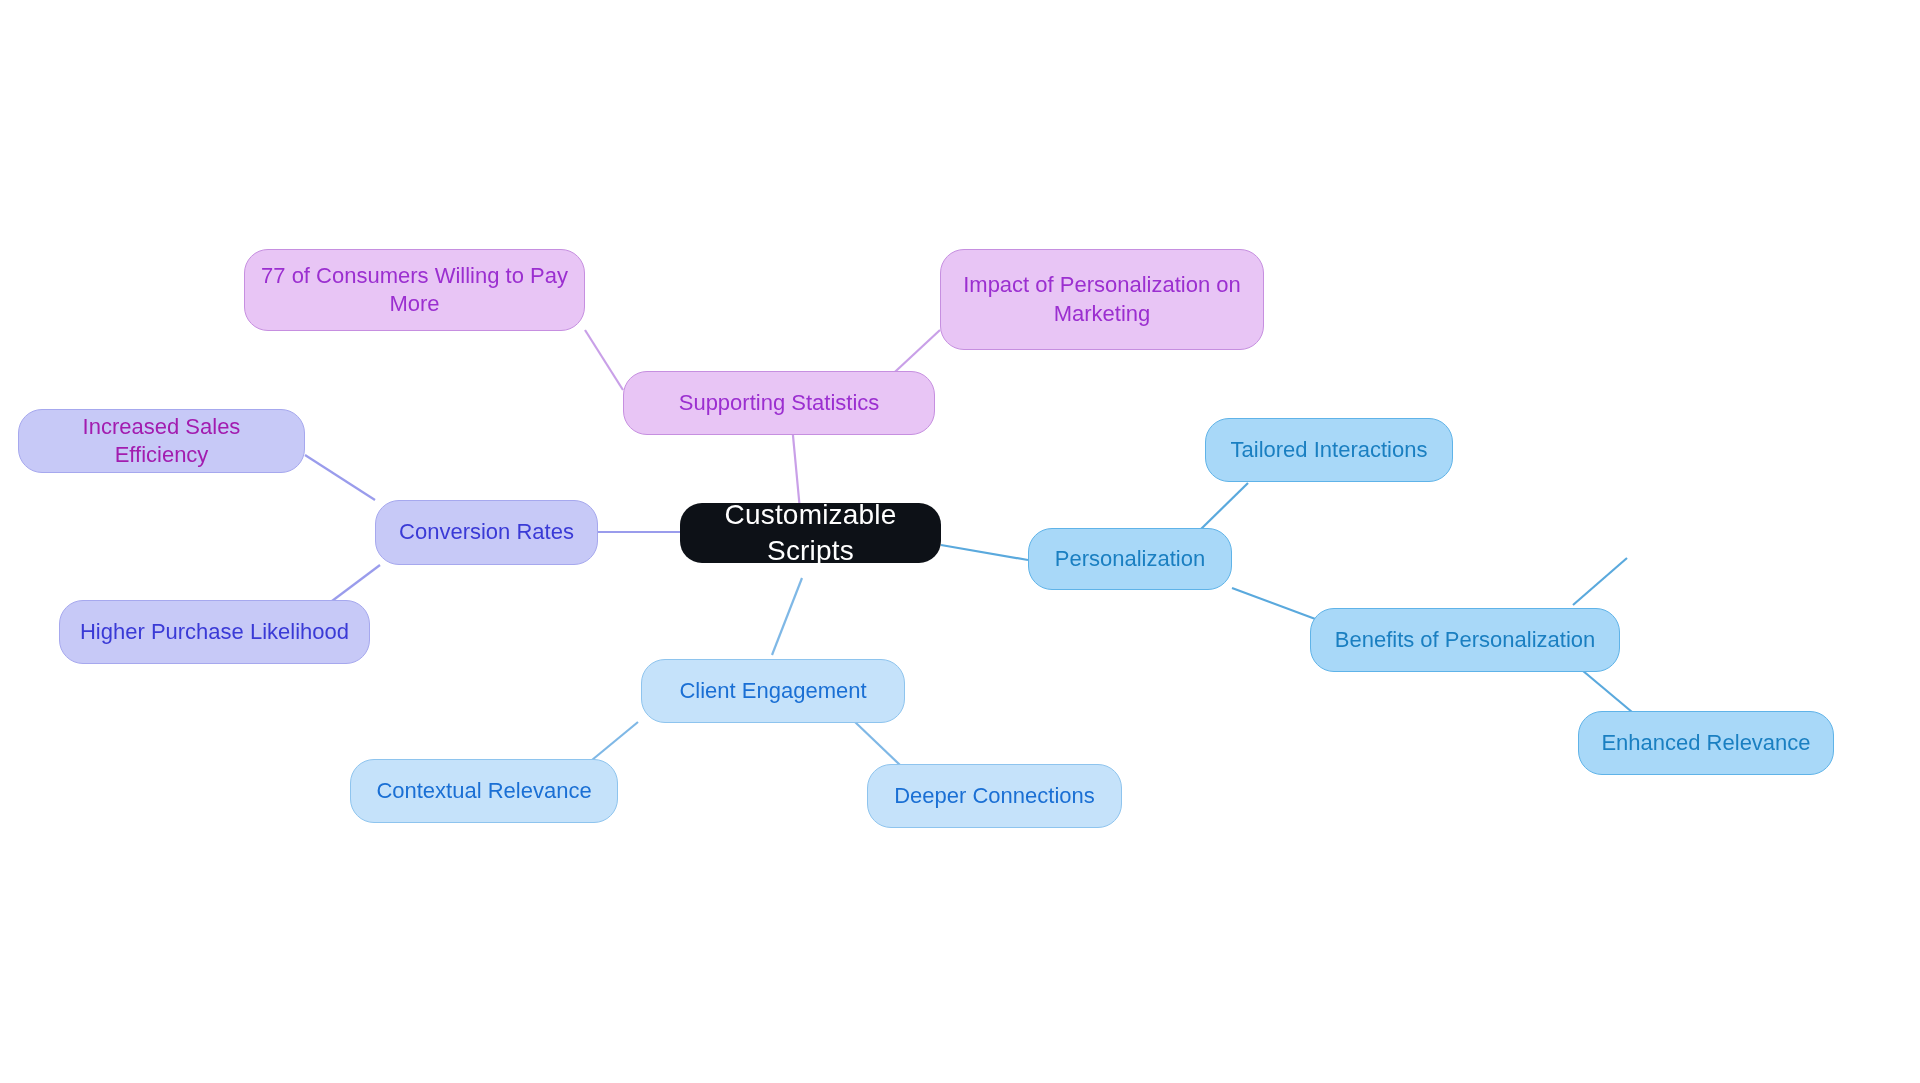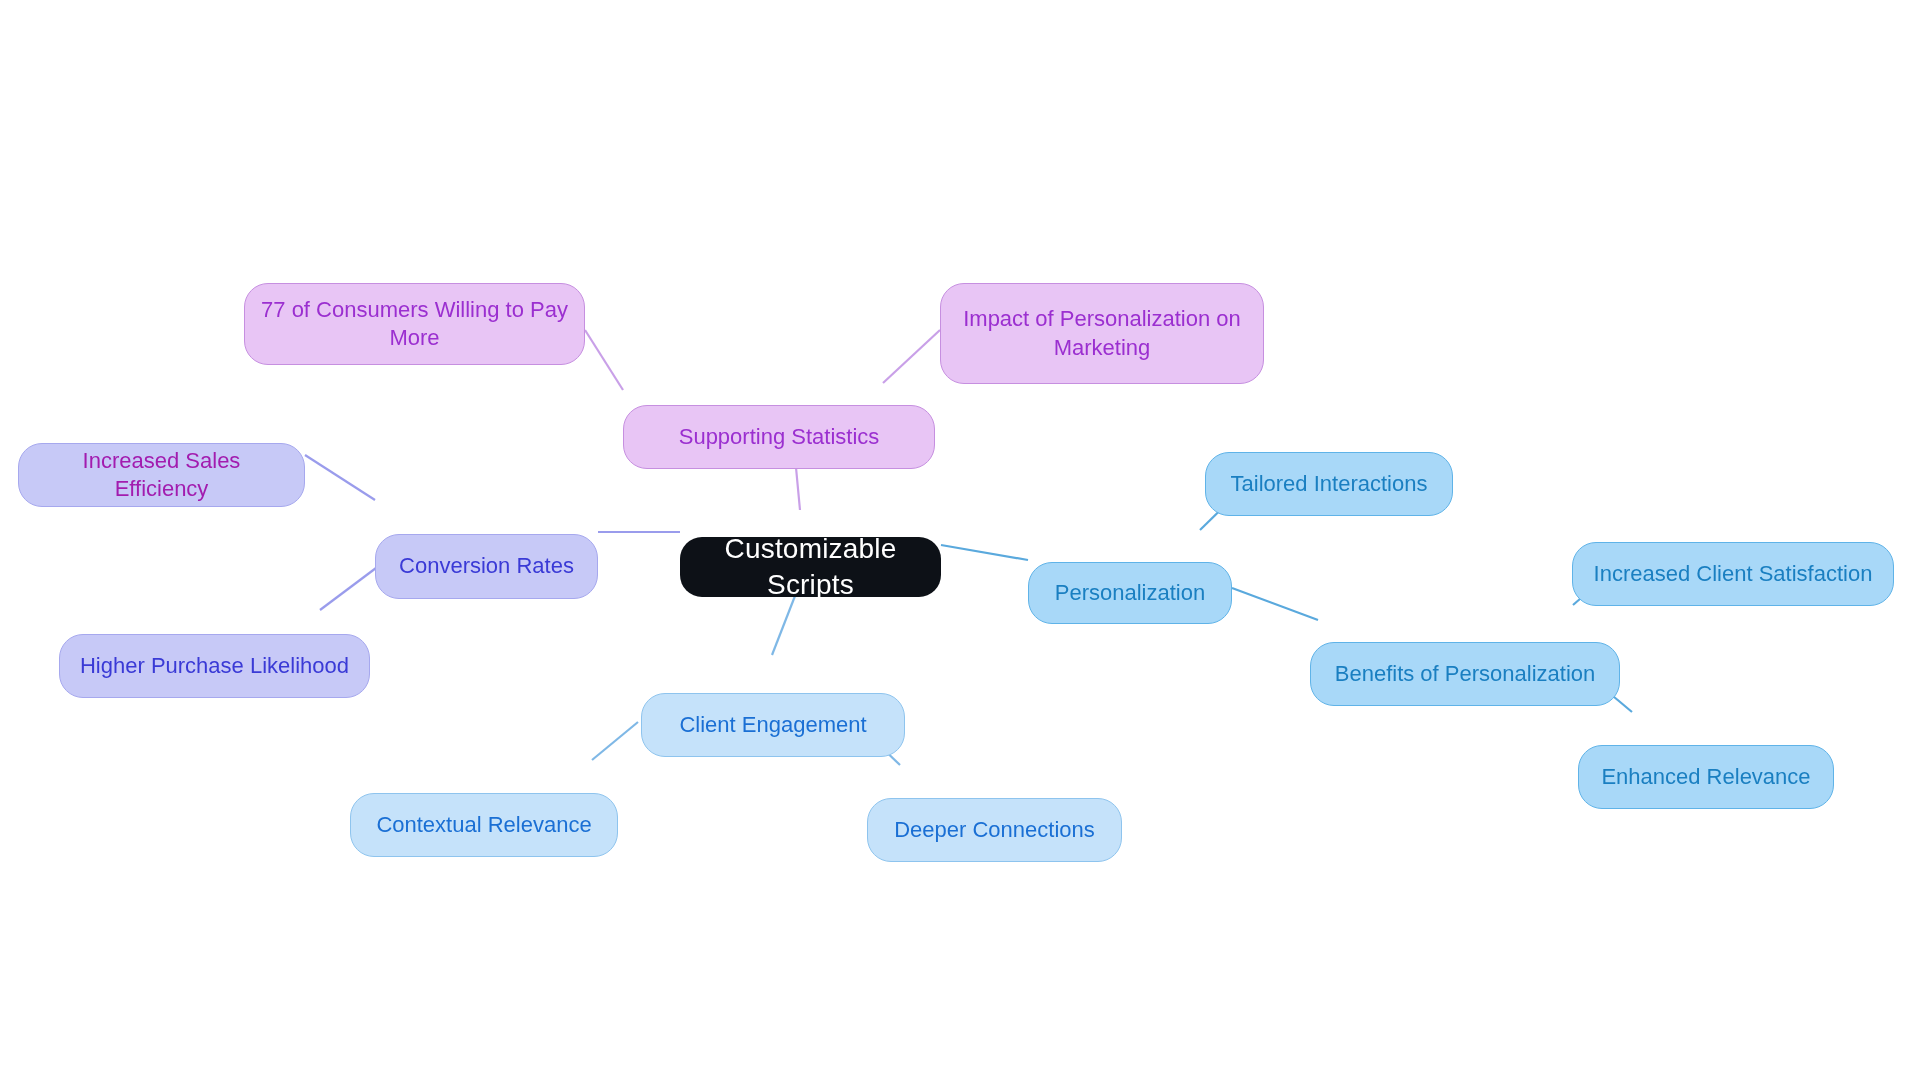--- a/index.html
+++ b/index.html
@@ -29,21 +29,20 @@
     display: flex;
     align-items: center;
     justify-content: center;
     text-align: center;
     border-radius: 24px;
     border-style: solid;
     border-width: 1.5px;
     line-height: 1.28;
     padding: 6px 14px;
     white-space: pre-line;
-    margin-top: 34px;
   }
   .node.root {
     border-radius: 22px;
     border-width: 0;
     font-size: 28px;
     letter-spacing: 0.2px;
   }
   .node.branch { font-size: 22px; }
   .node.leaf   { font-size: 22px; }
 </style>
@@ -116,24 +115,20 @@
   <div class="node leaf" style="left:1205px; top:418px; width:248px; height:64px;
               background:#a8d8f8; border-color:#5fb3e8; color:#1a7fc1;">
     <span>Tailored Interactions</span>
   </div>
 
   <div class="node leaf" style="left:1310px; top:608px; width:310px; height:64px;
               background:#a8d8f8; border-color:#5fb3e8; color:#1a7fc1;">
     <span>Benefits of Personalization</span>
   </div>
 
-  <div class="node leaf" style="left:1572px; top:508px; width:322px; height:64px;
-              background:#a8d8f8; border-color:#5fb3e8; color:#1a7fc1;">
-    <span>Increased Client Satisfaction</span>
-  </div>
 
   <div class="node leaf" style="left:1578px; top:711px; width:256px; height:64px;
               background:#a8d8f8; border-color:#5fb3e8; color:#1a7fc1;">
     <span>Enhanced Relevance</span>
   </div>
 
   <div class="node branch" style="left:641px; top:659px; width:264px; height:64px;
               background:#c5e2fa; border-color:#8ec4ee; color:#1a6fd4;">
     <span>Client Engagement</span>
   </div>

